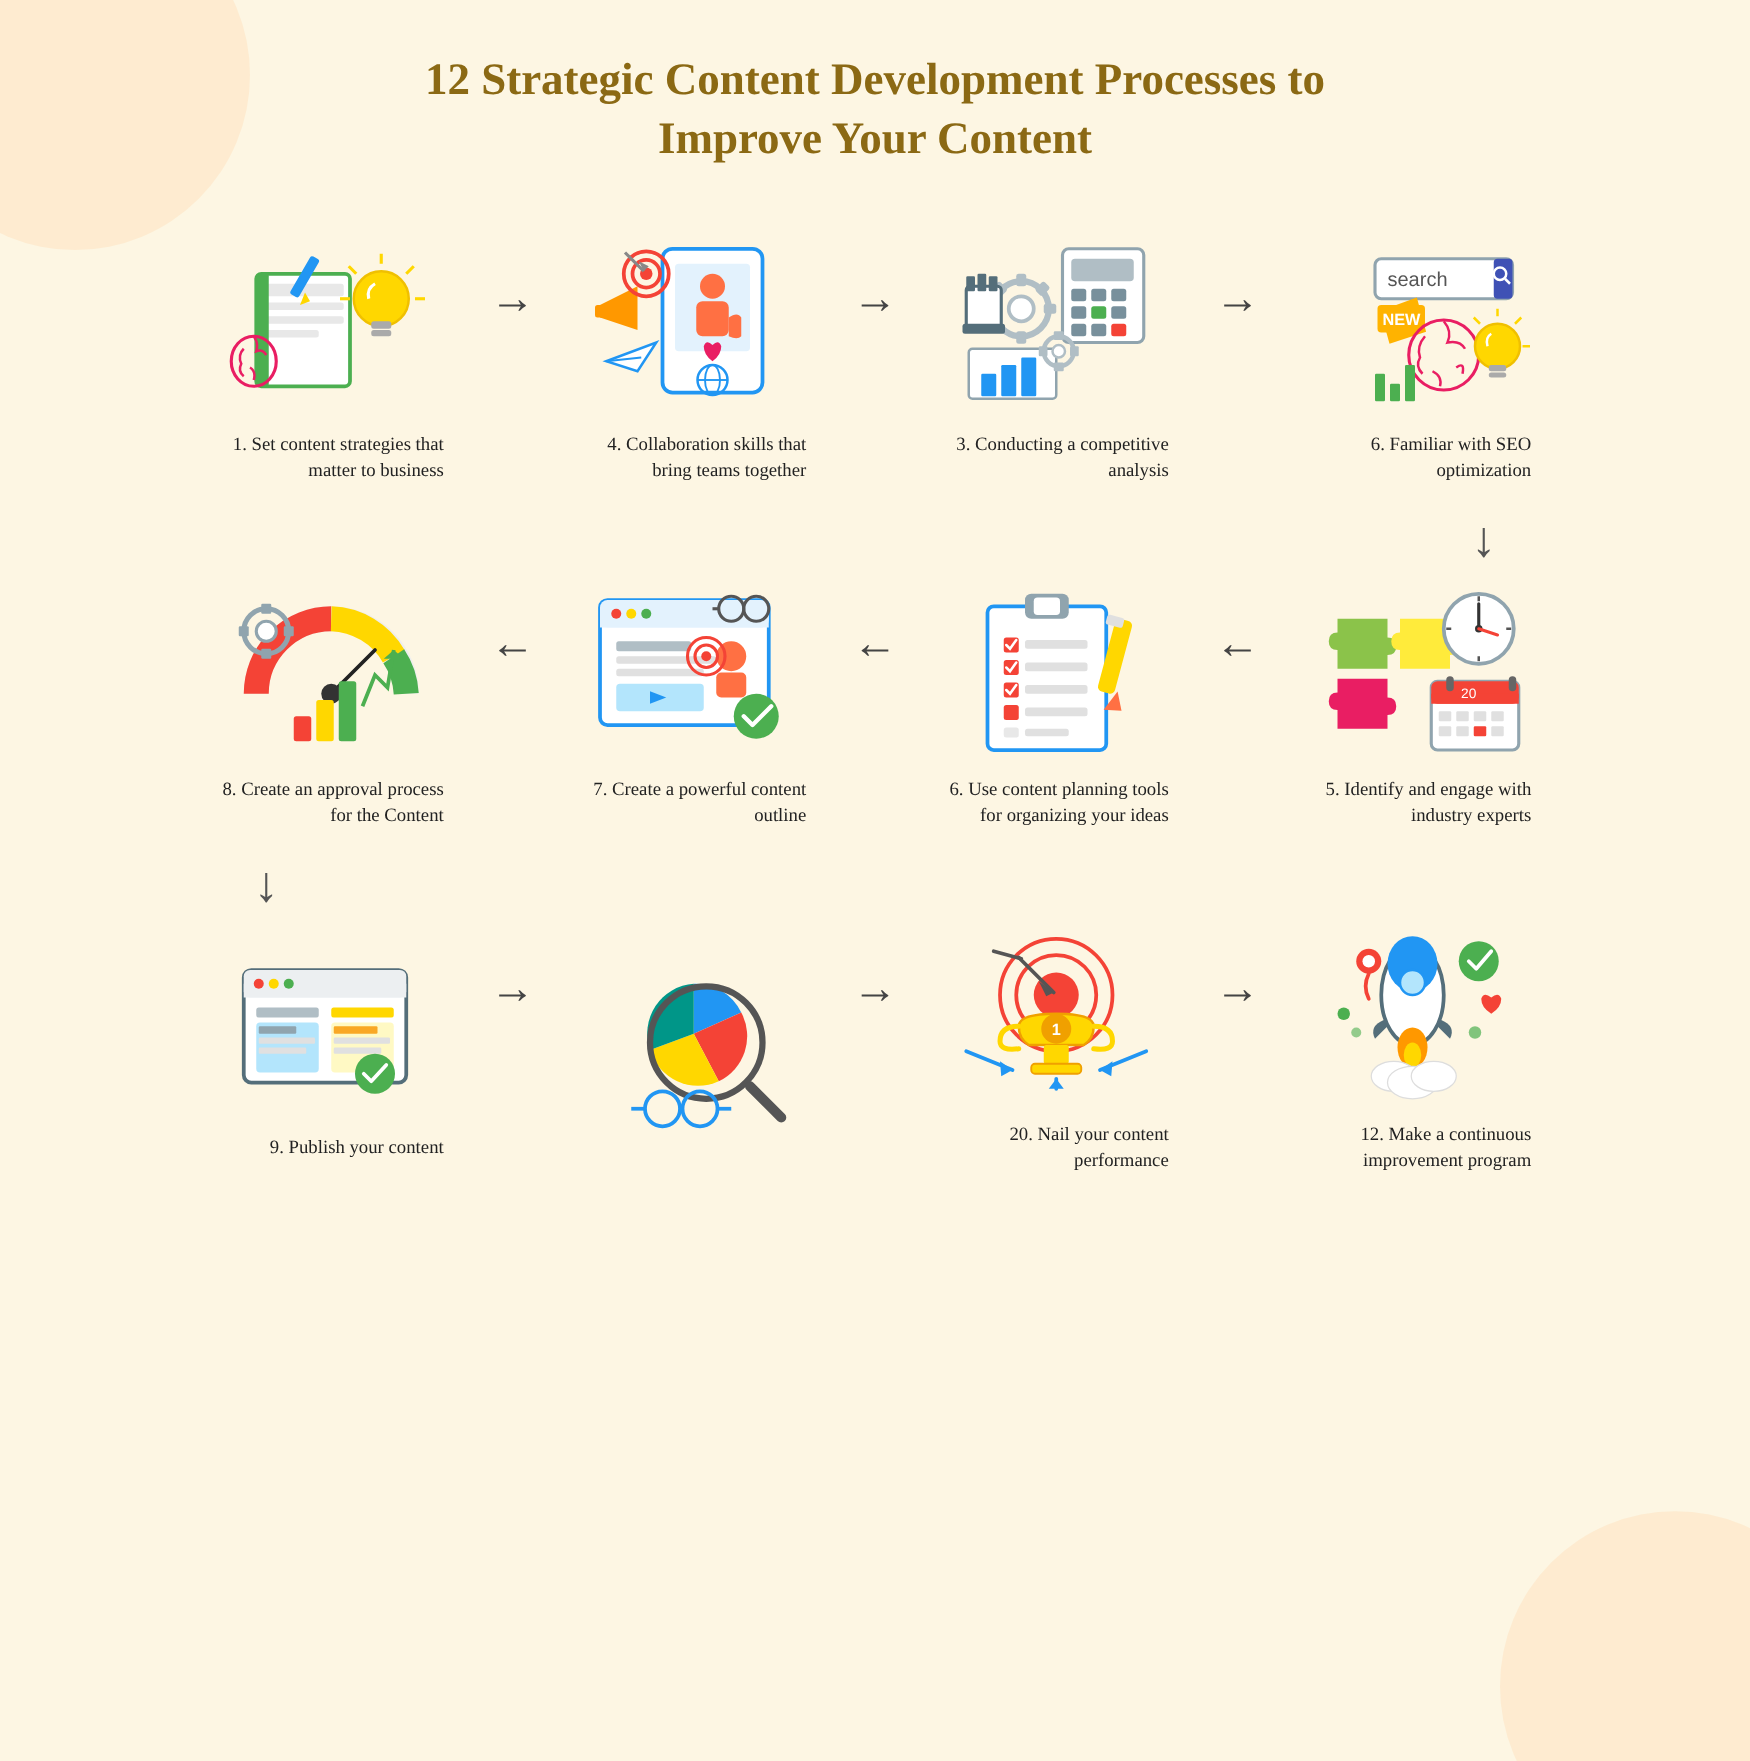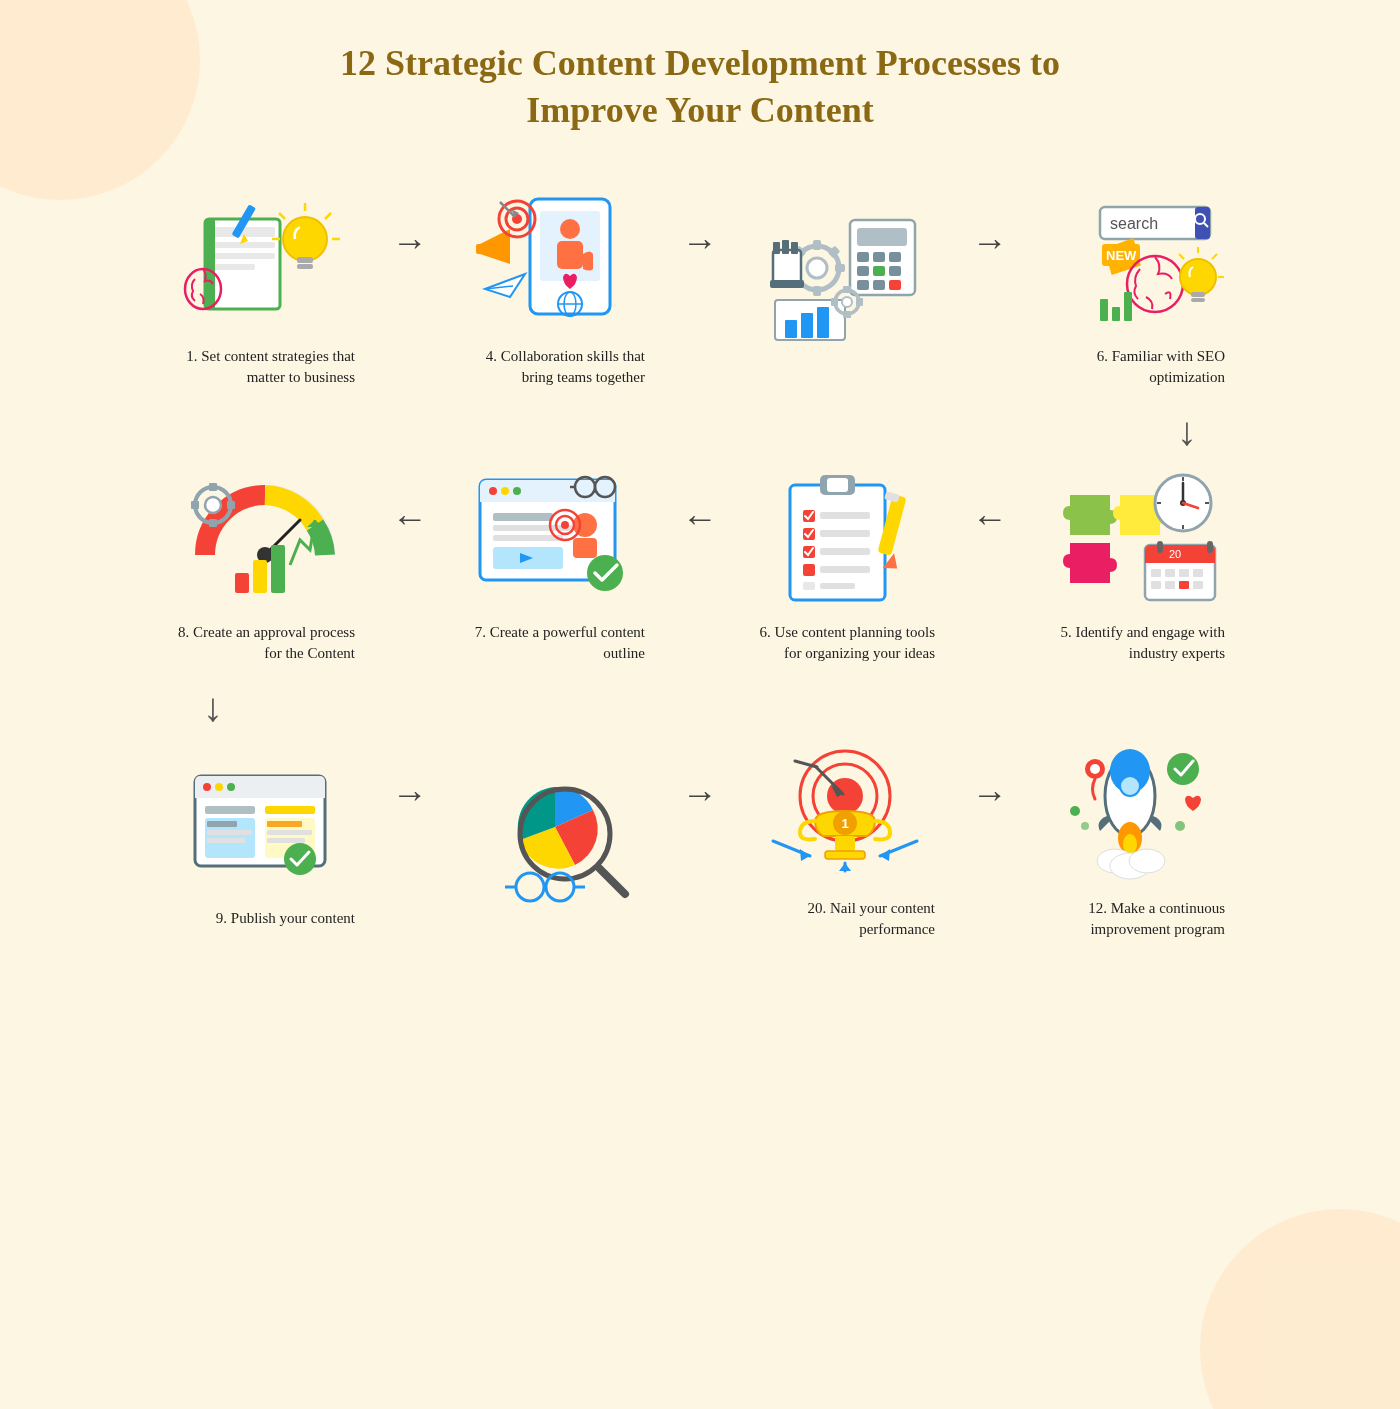--- a/index.html
+++ b/index.html
@@ -242,20 +242,21 @@
             <rect x="26" y="32" width="7" height="12" rx="1" fill="#546E7A"></rect>
 
             <circle cx="82" cy="92" r="12" fill="none" stroke="#B0BEC5" stroke-width="3.5"></circle>
             <circle cx="82" cy="92" r="5" fill="white" stroke="#B0BEC5" stroke-width="2"></circle>
             <rect x="78" y="76" width="8" height="7" rx="1" fill="#B0BEC5"></rect>
             <rect x="78" y="101" width="8" height="7" rx="1" fill="#B0BEC5"></rect>
             <rect x="66" y="88" width="7" height="8" rx="1" fill="#B0BEC5"></rect>
             <rect x="91" y="88" width="7" height="8" rx="1" fill="#B0BEC5"></rect>
           </svg>
         </div>
+        <div class="item-label">3. Conducting a competitive analysis</div>
       </div>
 
       <div class="arrow-spacer">
         <div style="font-size:36px;color:#444;text-align:center;margin-top:-35px;">→</div>
       </div>
 
       <div class="process-item">
         <div class="icon-box">
 
           <svg width="170" height="140" viewBox="0 0 170 140">

